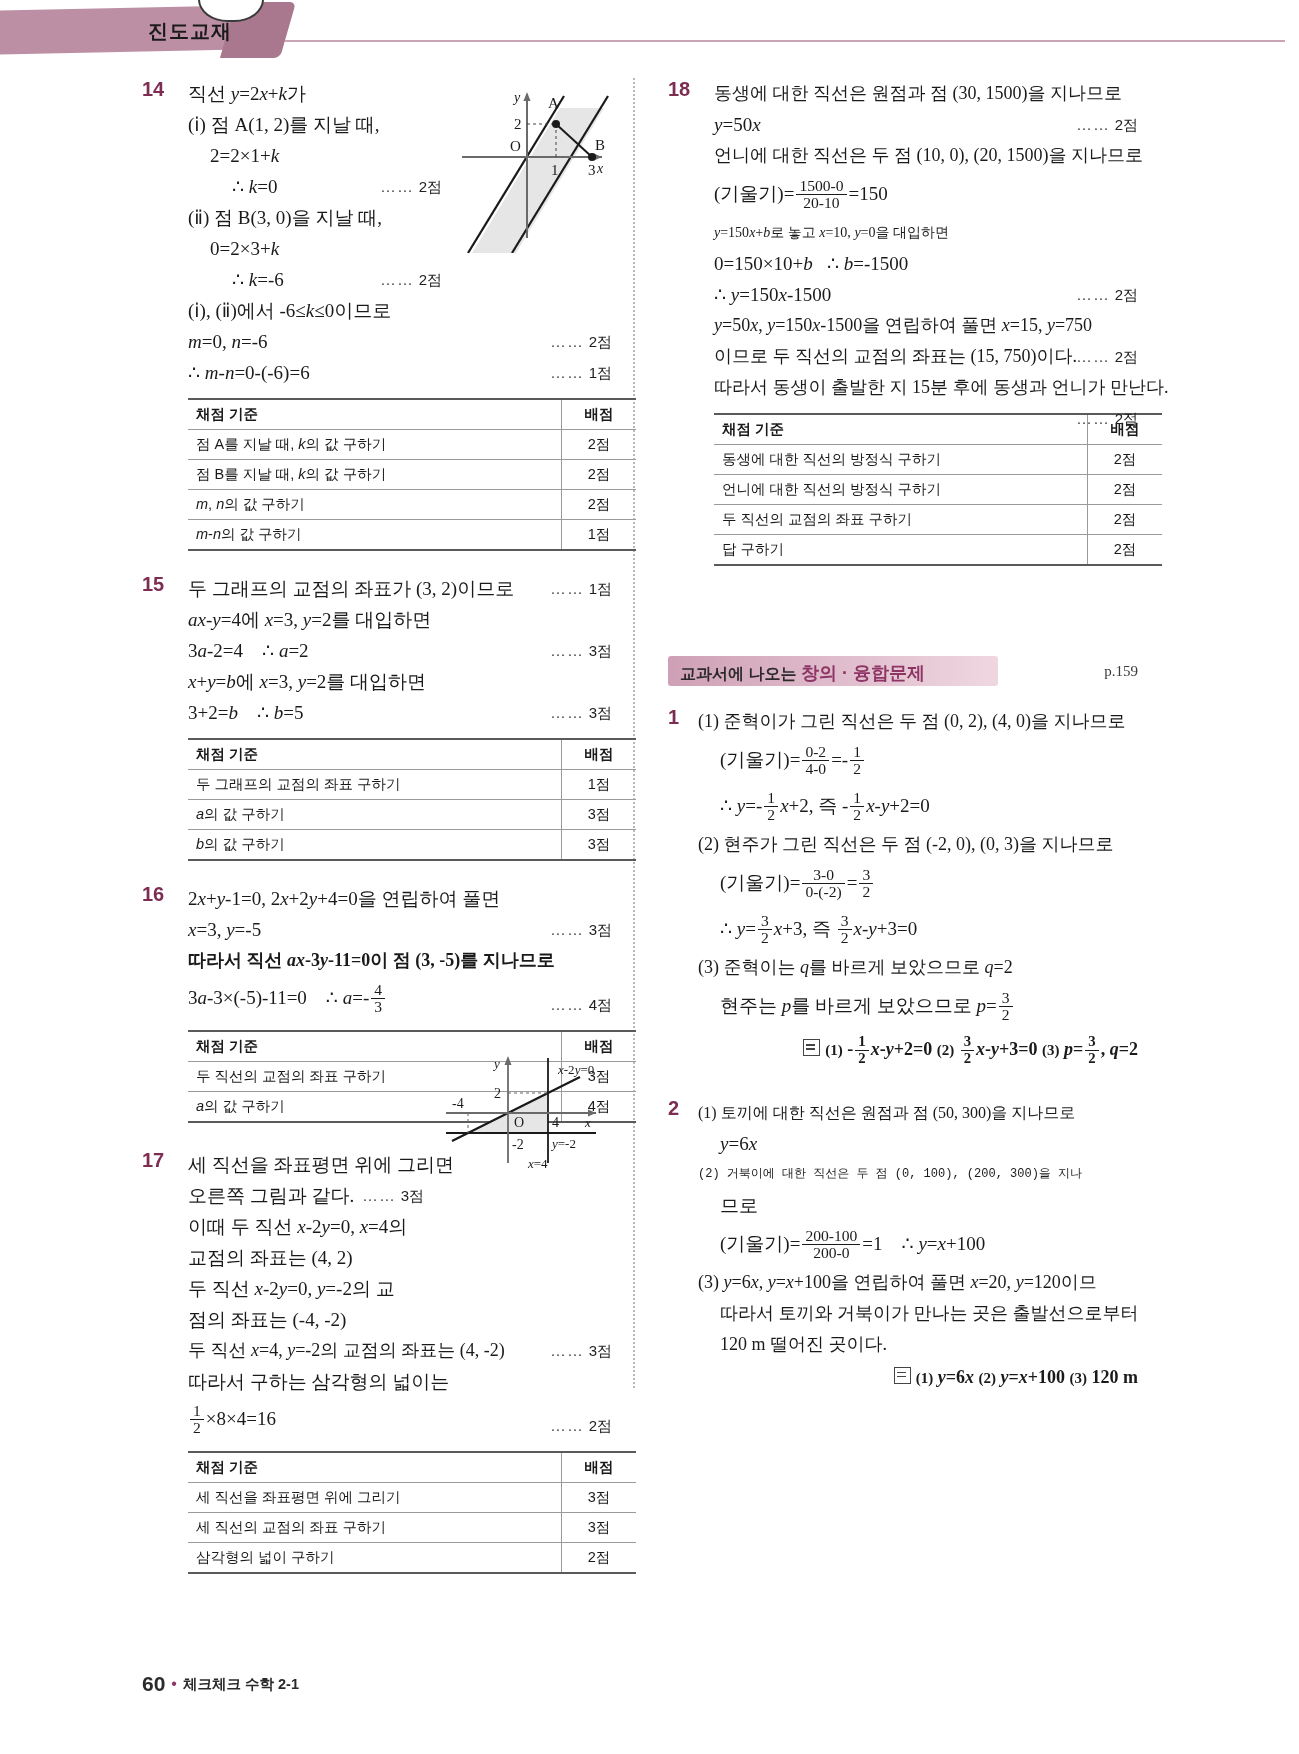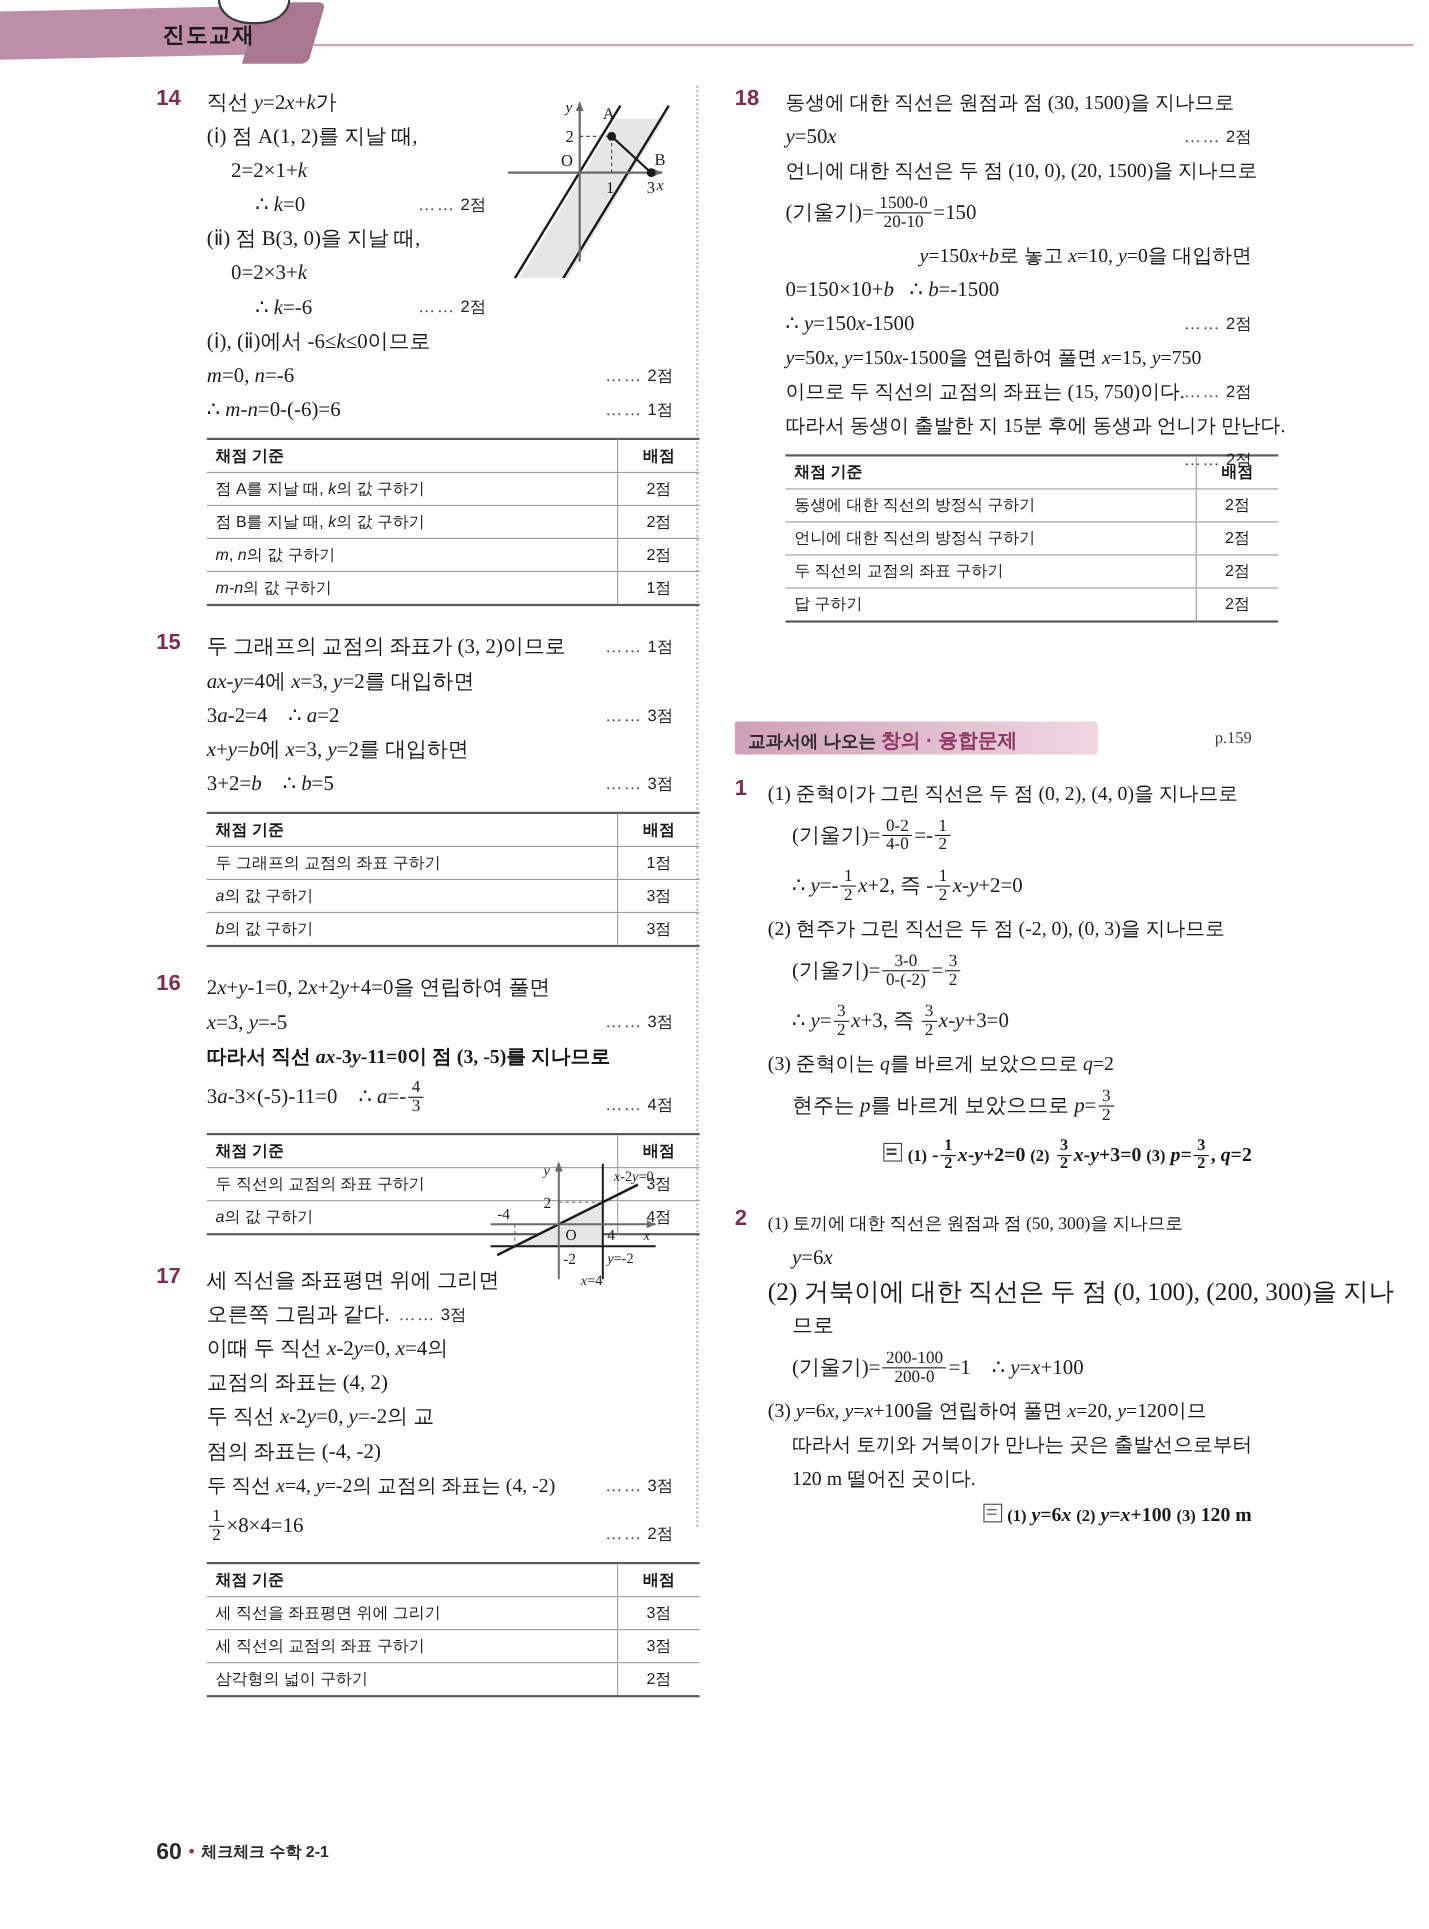--- a/index.html
+++ b/index.html
@@ -281,20 +281,21 @@
     <div class="pbody">
       <div class="line"><span>세 직선을 좌표평면 위에 그리면</span></div>
       <div class="line"><span>오른쪽 그림과 같다.</span>
         <span class="pts" style="right:188px;"><span class="dots">……</span> 3점</span></div>
       <div class="line"><span>이때 두 직선 <i>x</i>-2<i>y</i>=0, <i>x</i>=4의</span></div>
       <div class="line"><span>교점의 좌표는 (4, 2)</span></div>
       <div class="line"><span>두 직선 <i>x</i>-2<i>y</i>=0, <i>y</i>=-2의 교</span></div>
       <div class="line"><span>점의 좌표는 (-4, -2)</span></div>
       <div class="line" style="font-size:18px;"><span>두 직선 <i>x</i>=4, <i>y</i>=-2의 교점의 좌표는 (4, -2)</span>
         <span class="pts"><span class="dots">……</span> 3점</span></div>
+      <div class="line"><span>따라서 구하는 삼각형의 넓이는</span></div>
       <div class="line" style="line-height:44px;"><span><span class="frac"><span class="num">1</span><span class="den">2</span></span>×8×4=16</span>
         <span class="pts" style="top:7px;"><span class="dots">……</span> 2점</span></div>
 
       <table class="score">
         <thead>
             <tr>
           <th>채점 기준</th>
           <th class="c2">배점</th>
         </tr>
           </thead>
@@ -384,21 +385,21 @@
 <div class="col col-right">
 
   <div class="prob">
     <div class="pnum">18</div>
     <div class="pbody">
       <div class="line" style="font-size:18px;"><span>동생에 대한 직선은 원점과 점 (30, 1500)을 지나므로</span></div>
       <div class="line"><span><i>y</i>=50<i>x</i></span>
         <span class="pts"><span class="dots">……</span> 2점</span></div>
       <div class="line" style="font-size:18px;"><span>언니에 대한 직선은 두 점 (10, 0), (20, 1500)을 지나므로</span></div>
       <div class="line" style="line-height:46px;"><span>(기울기)=<span class="frac"><span class="num">1500-0</span><span class="den">20-10</span></span>=150</span></div>
-      <div class="line" style="font-size:18px;text-align:right;"><span><i>y</i>=150<i>x</i>+<i>b</i>로 놓고 <i>x</i>=10, <i>y</i>=0을 대입하면</span></div>
+      <div class="line" style="font-size:14px;"><span><i>y</i>=150<i>x</i>+<i>b</i>로 놓고 <i>x</i>=10, <i>y</i>=0을 대입하면</span></div>
       <div class="line"><span>0=150×10+<i>b</i>&nbsp;&nbsp;&nbsp;∴ <i>b</i>=-1500</span></div>
       <div class="line"><span>∴ <i>y</i>=150<i>x</i>-1500</span>
         <span class="pts"><span class="dots">……</span> 2점</span></div>
       <div class="line" style="font-size:18px;"><span><i>y</i>=50<i>x</i>, <i>y</i>=150<i>x</i>-1500을 연립하여 풀면 <i>x</i>=15, <i>y</i>=750</span></div>
       <div class="line" style="font-size:18px;"><span>이므로 두 직선의 교점의 좌표는 (15, 750)이다.</span>
         <span class="pts"><span class="dots">……</span> 2점</span></div>
       <div class="line" style="font-size:18px;"><span>따라서 동생이 출발한 지 15분 후에 동생과 언니가 만난다.</span></div>
       <div class="line">
           <span class="pts"><span class="dots">……</span> 2점</span>
         </div>
@@ -453,21 +454,21 @@
         <span class="ansbox"></span><span style="font-size:15px;">(1)</span> -<span class="frac"><span class="num">1</span><span class="den">2</span></span><i>x</i>-<i>y</i>+2=0 <span style="font-size:15px;">(2)</span> <span class="frac"><span class="num">3</span><span class="den">2</span></span><i>x</i>-<i>y</i>+3=0 <span style="font-size:15px;">(3)</span> <i>p</i>=<span class="frac"><span class="num">3</span><span class="den">2</span></span>, <i>q</i>=2
       </div>
     </div>
   </div>
 
   <div class="prob" style="margin-top:30px;">
     <div class="pnum">2</div>
     <div class="pbody" style="margin-left:30px;">
       <div class="line" style="font-size:16px;"><span>(1) 토끼에 대한 직선은 원점과 점 (50, 300)을 지나므로</span></div>
       <div class="line ind1"><span><i>y</i>=6<i>x</i></span></div>
-      <div class="line" style="font-size:23px;"><span>(2) 거북이에 대한 직선은 두 점 (0, 100), (200, 300)을 지나</span></div>
+      <div class="line" style="font-size:12px;font-family:Liberation Mono, monospace;"><span>(2) 거북이에 대한 직선은 두 점 (0, 100), (200, 300)을 지나</span></div>
       <div class="line ind1"><span>므로</span></div>
       <div class="line ind1" style="line-height:46px;"><span>(기울기)=<span class="frac"><span class="num">200-100</span><span class="den">200-0</span></span>=1&nbsp;&nbsp;&nbsp;&nbsp;∴ <i>y</i>=<i>x</i>+100</span></div>
       <div class="line" style="font-size:18px;"><span>(3) <i>y</i>=6<i>x</i>, <i>y</i>=<i>x</i>+100을 연립하여 풀면 <i>x</i>=20, <i>y</i>=120이므</span></div>
       <div class="line ind1" style="font-size:18px;"><span>따라서 토끼와 거북이가 만나는 곳은 출발선으로부터</span></div>
       <div class="line ind1" style="font-size:18px;"><span>120 m 떨어진 곳이다.</span></div>
       <div class="ansline">
         <span class="ansbox"></span><span style="font-size:15px;">(1)</span> <i>y</i>=6<i>x</i> <span style="font-size:15px;">(2)</span> <i>y</i>=<i>x</i>+100 <span style="font-size:15px;">(3)</span> 120 m
       </div>
     </div>
   </div>

